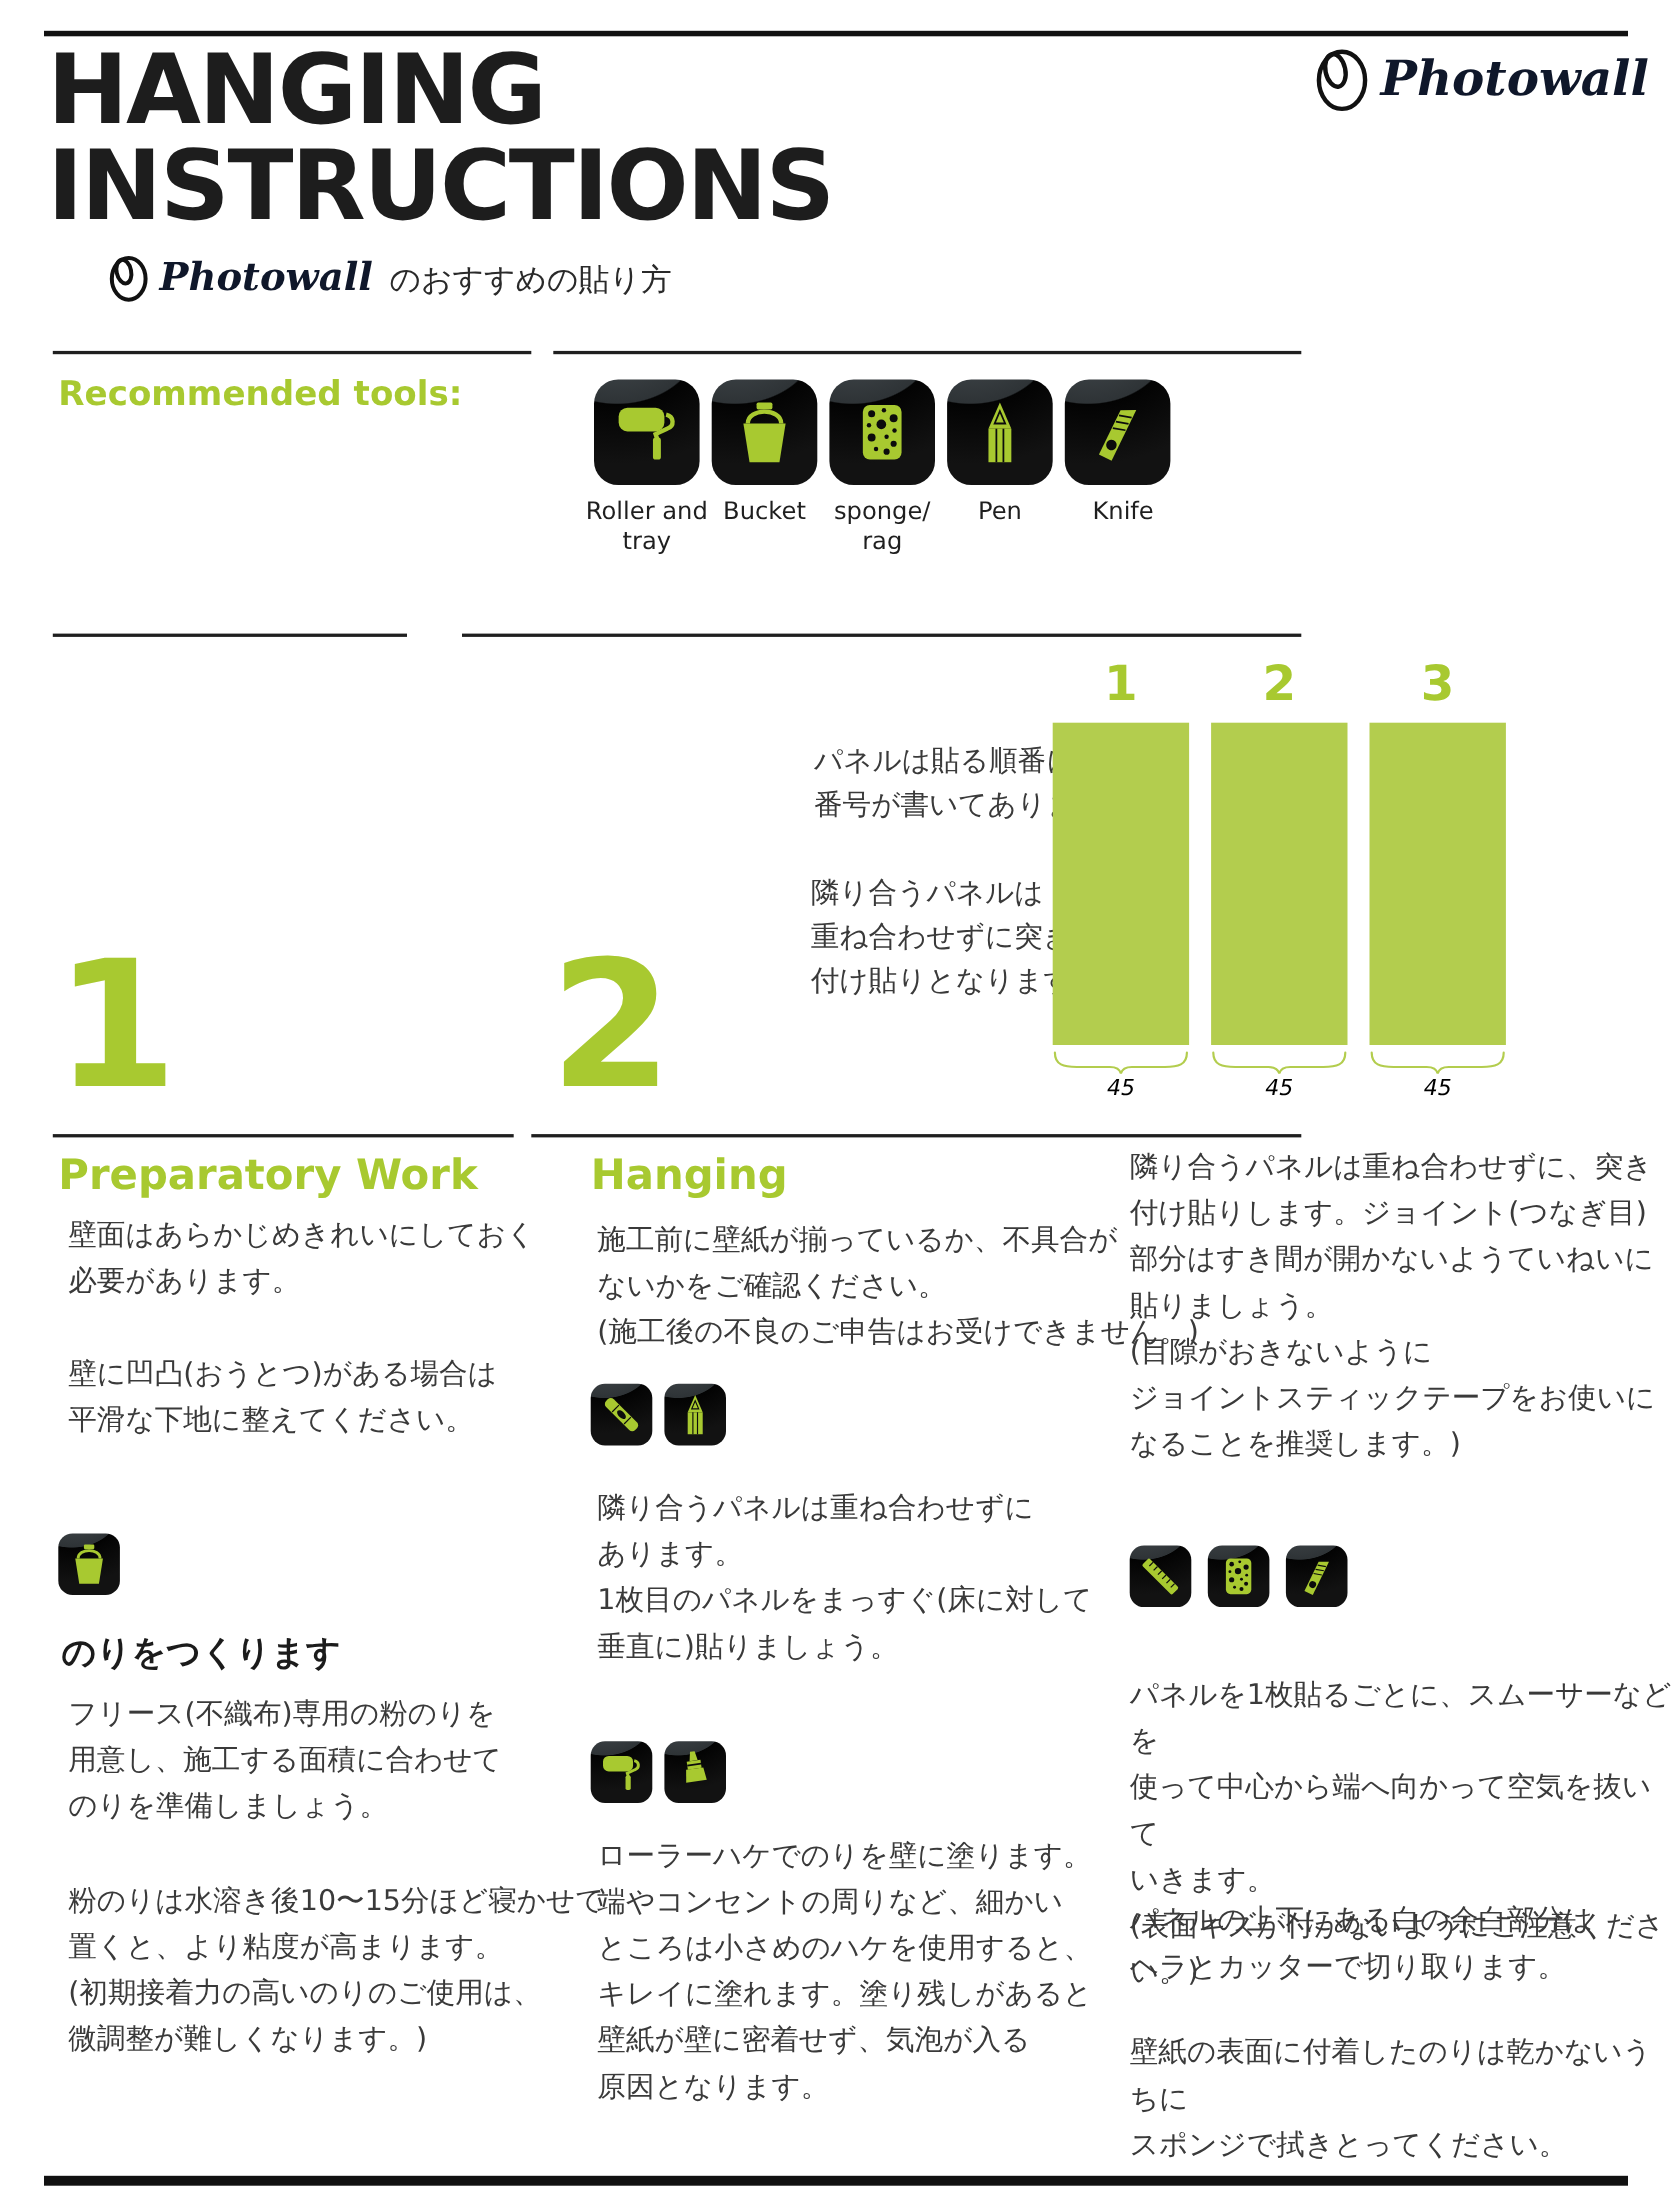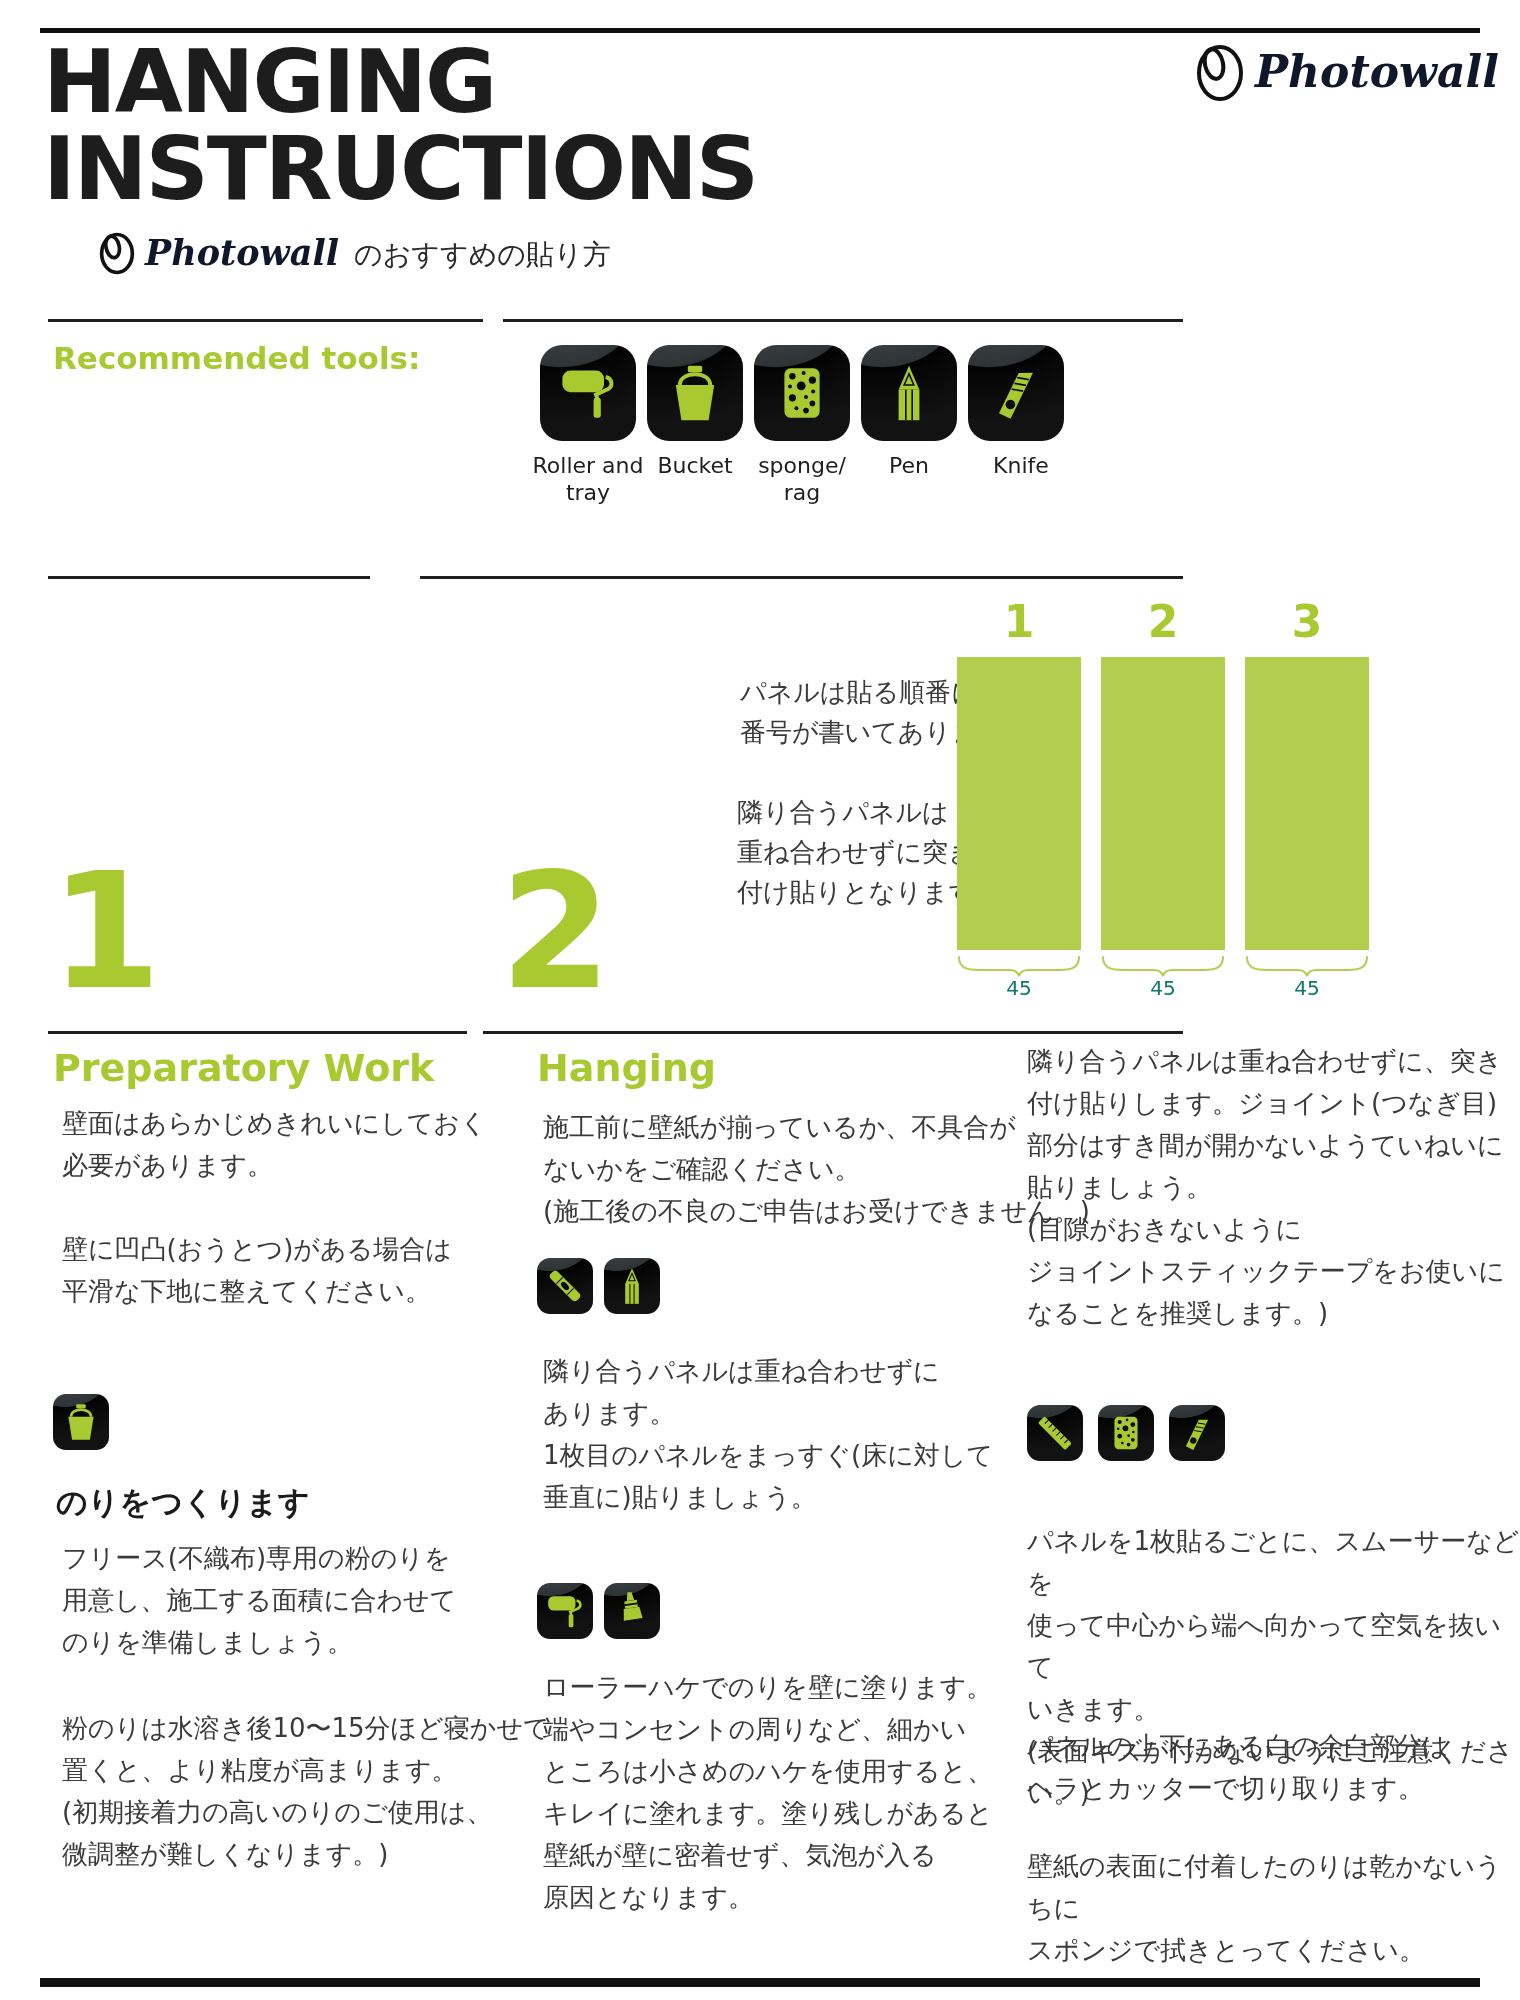--- a/index.html
+++ b/index.html
@@ -32,21 +32,21 @@
   .tile-lg{width:96px;height:96px;}
   .tile-sm{width:56px;height:56px;border-radius:13px;}
   .tool-label{
     width:150px;text-align:center;font-size:22px;line-height:27px;color:#1f1f1f;
     white-space:pre-line;
   }
   .big-num{font-size:160px;line-height:160px;font-weight:bold;color:#a8c930;}
   .note{font-size:26px;line-height:40px;white-space:pre-line;color:#3a3a3a;}
   .panel{background:#b3cd4e;width:124px;height:293px;}
   .panel-num{width:124px;text-align:center;font-size:44px;font-weight:bold;color:#a8c930;}
-  .panel-w{width:124px;text-align:center;font-size:20px;color:#0f766e;}
+  .panel-w{width:124px;text-align:center;font-size:20px;color:#000000;font-style:italic;}
   .col-head{font-size:38px;}
   .glue-head{font-size:31px;font-weight:bold;color:#1b1b1b;}
   svg{display:block;}
 </style>
 </head>
 <body>
 
 <div class="abs rule-thick" style="left:40px;top:28px;width:1440px;height:5px;"></div>
 
 <div class="abs page-title" style="left:43px;top:38px;">HANGING

